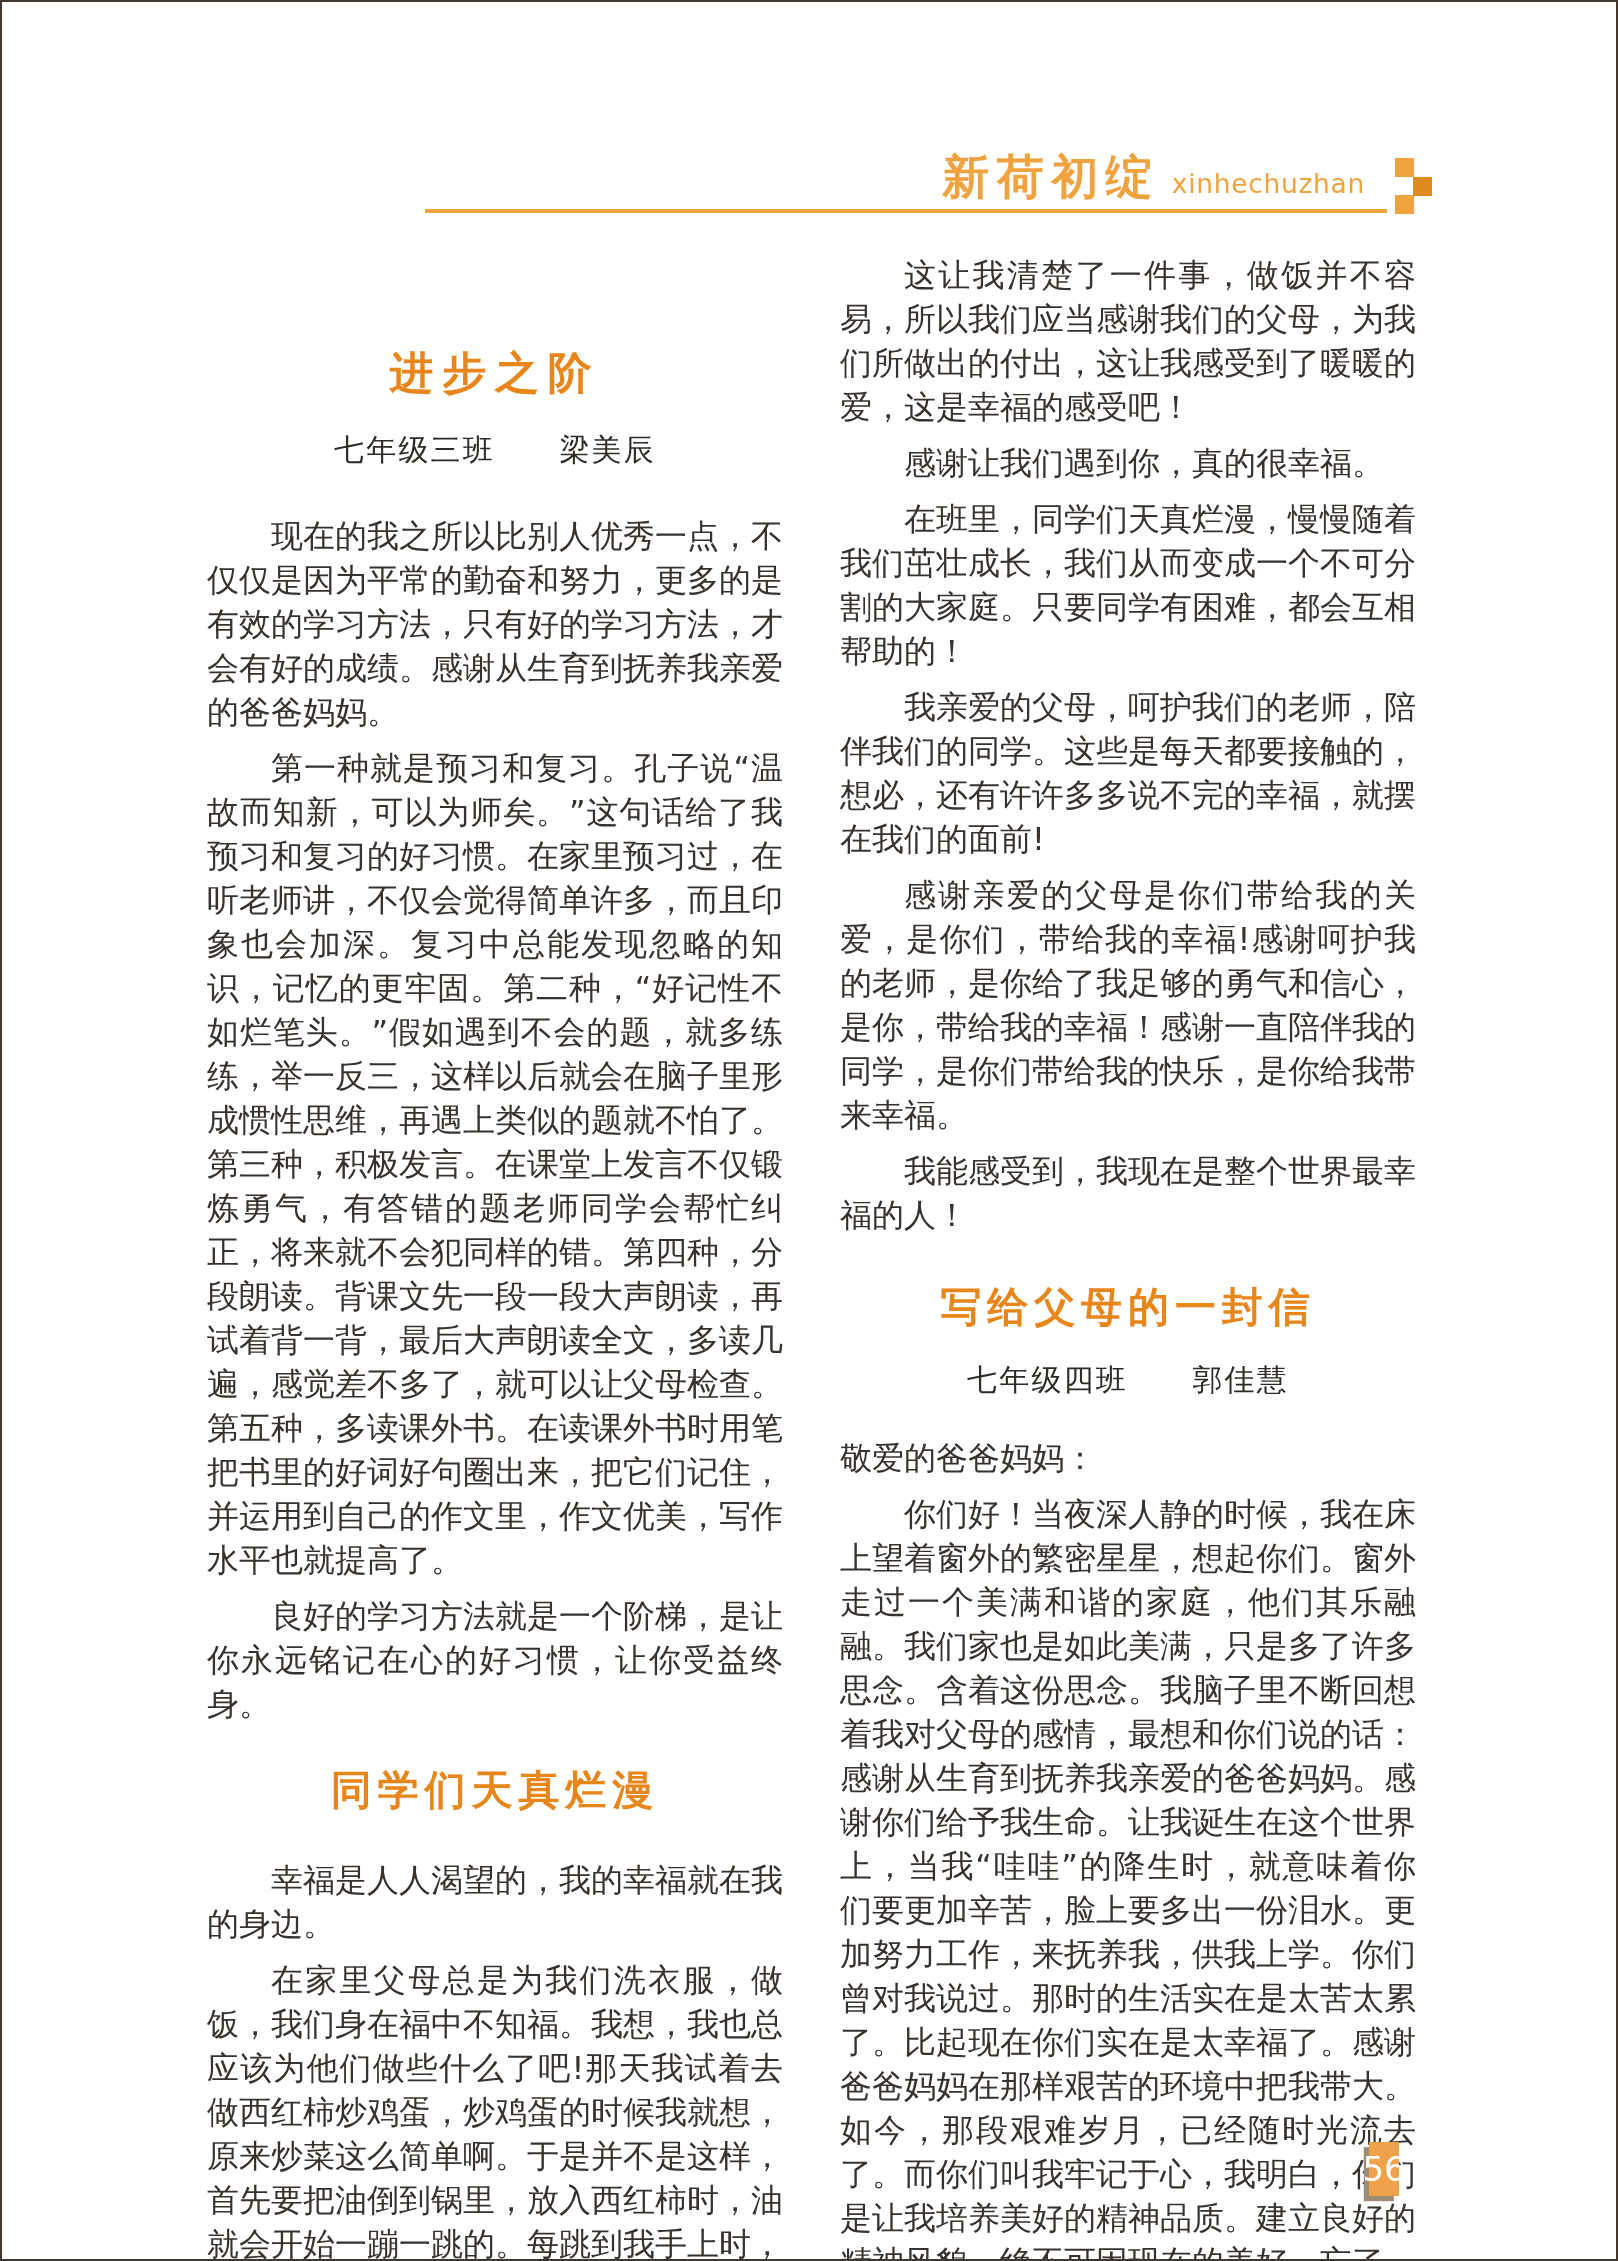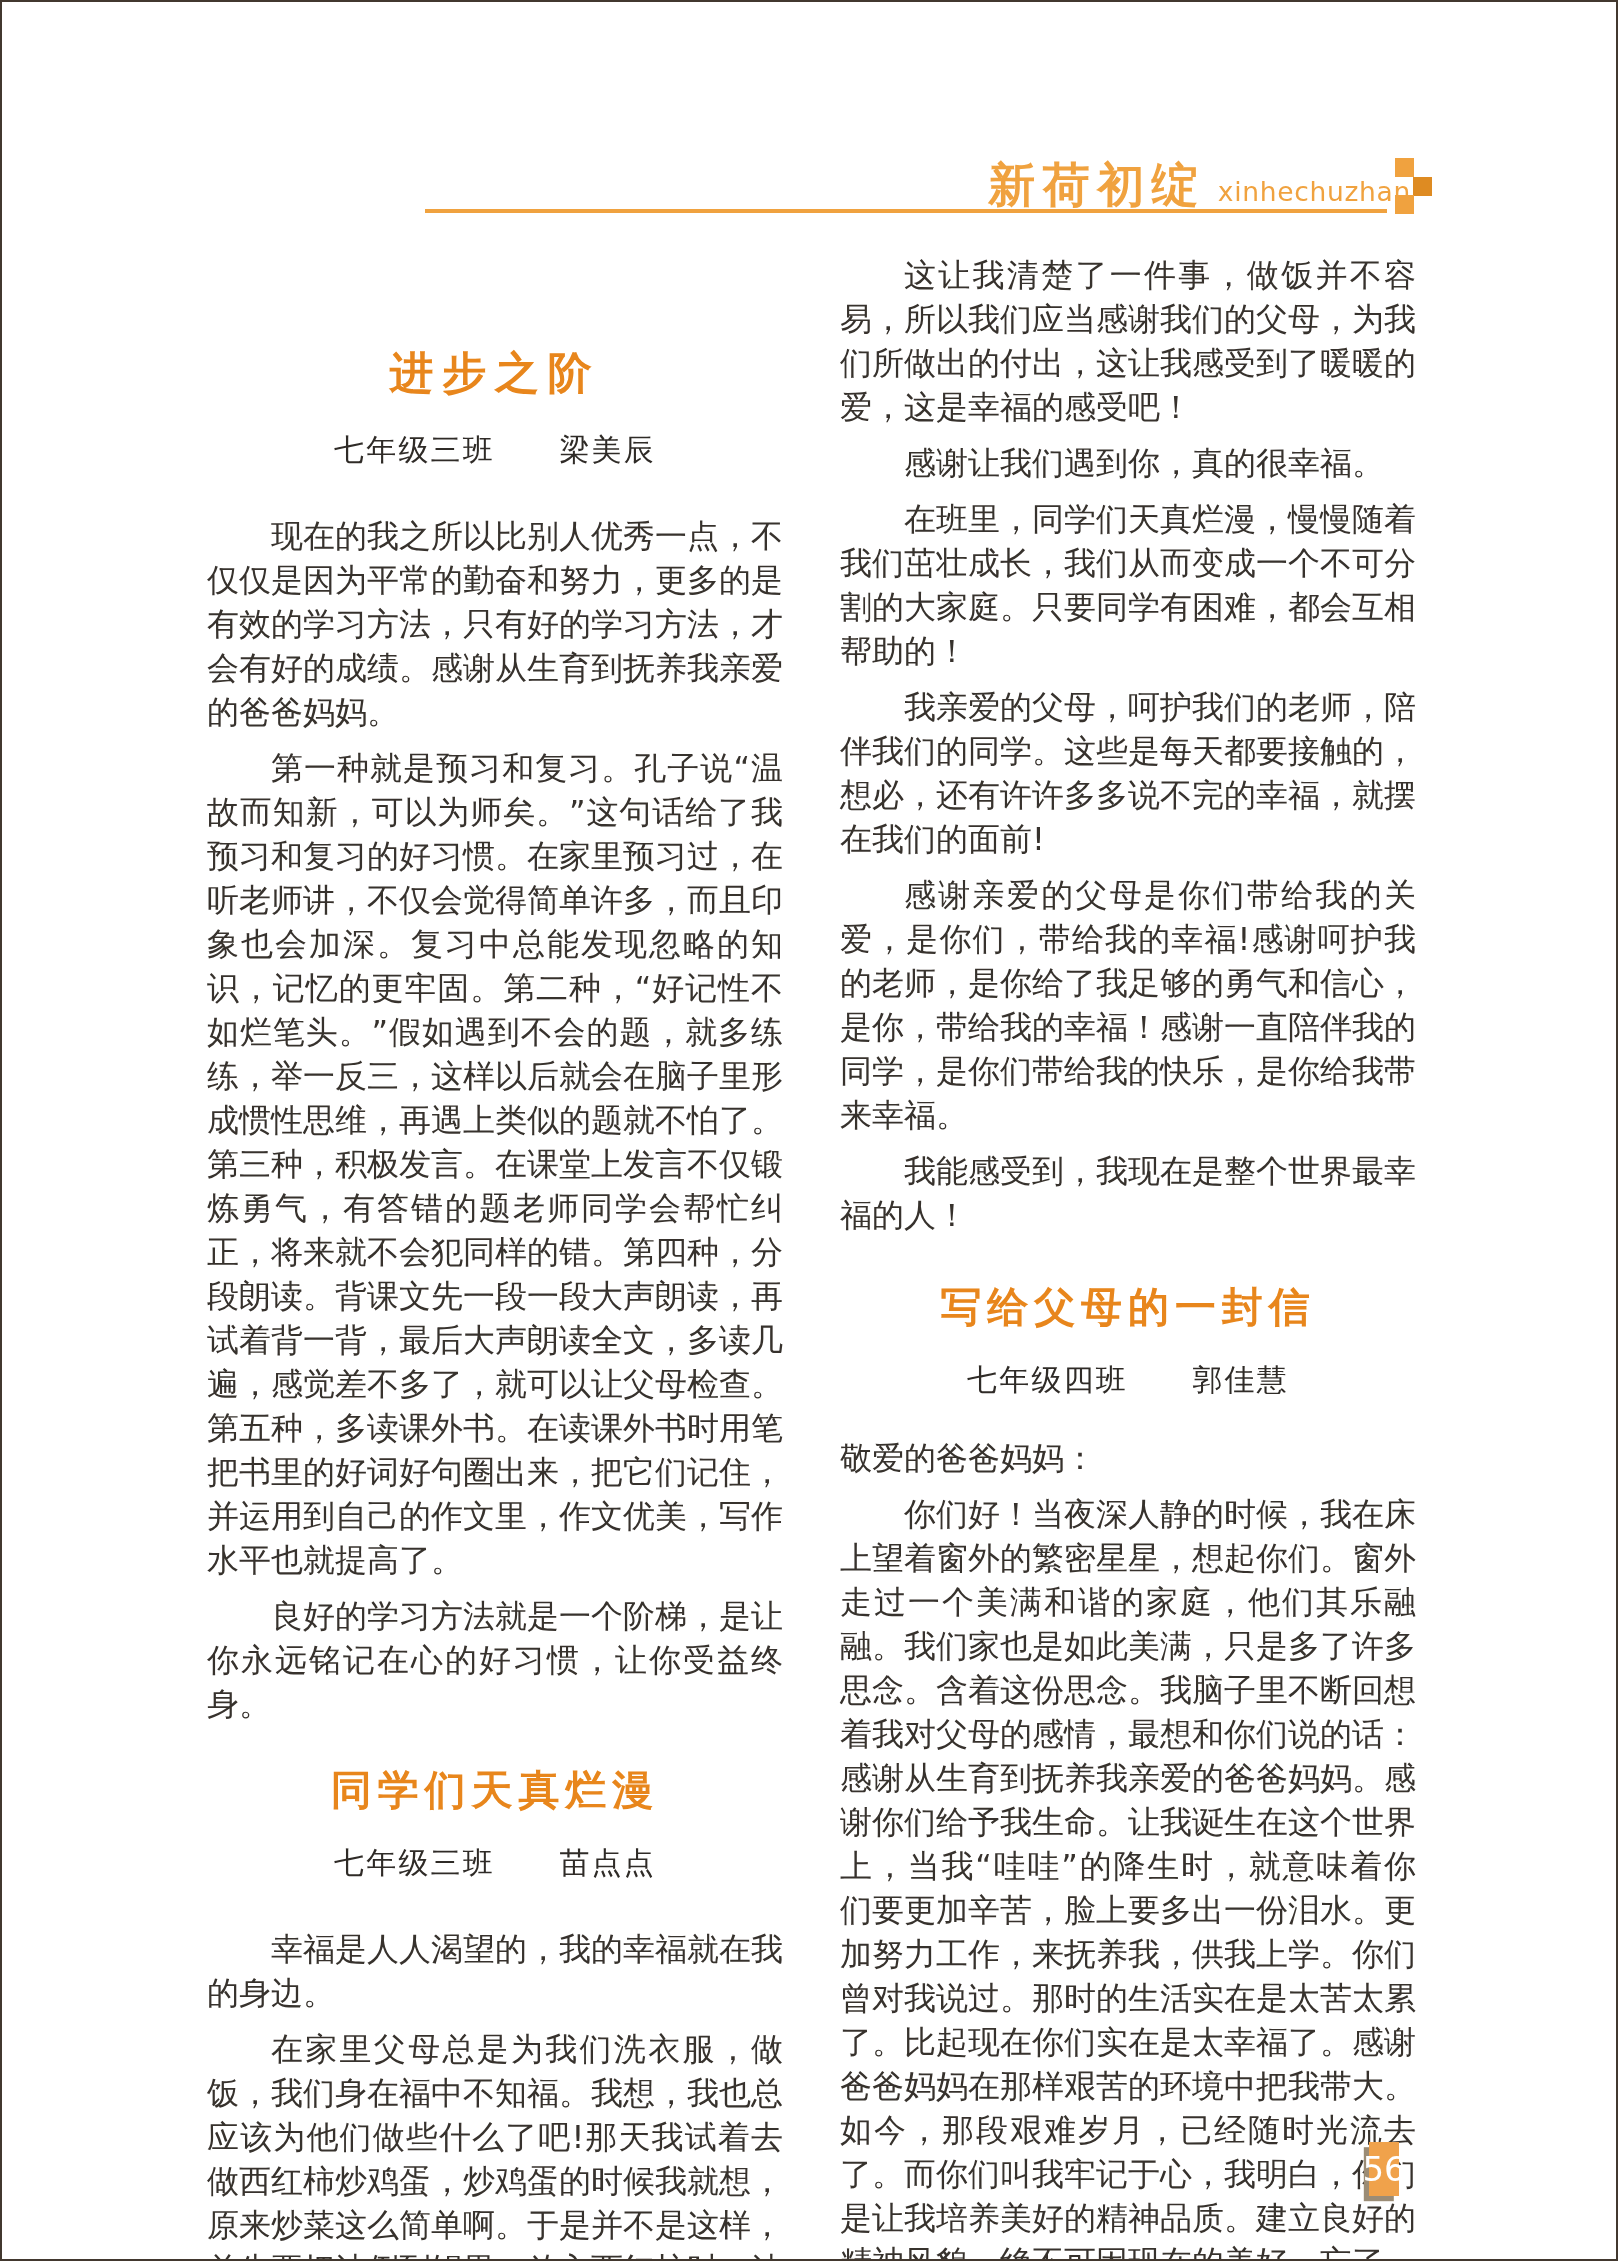--- a/index.html
+++ b/index.html
@@ -7,21 +7,21 @@
     --badge:#F0A24B; --frame:#42382F; --ink:#37322D;
   }
   *{box-sizing:border-box;}
   html,body{margin:0;padding:0;background:#fff;}
   .page{
     position:relative; width:1618px; height:2261px; background:#fff;
     border:2.9px solid var(--frame); overflow:hidden;
     font-family:"DejaVu Sans", sans-serif; color:var(--ink);
   }
   
-  .masthead{position:absolute; left:445px; top:144px; width:964px; text-align:right; white-space:nowrap;margin-top:8px;}
+  .masthead{position:absolute; left:399px; top:144px; width:964px; text-align:right; white-space:nowrap;}
   .logo-cn{font-size:47px; font-weight:bold; color:var(--logo); letter-spacing:7.4px; vertical-align:baseline;}
   .logo-py{font-size:26.5px; color:var(--logo); margin-left:11.8px; letter-spacing:0.7px; vertical-align:baseline;}
   .header-rule{position:absolute; left:423px; top:207px; width:962px; height:3.7px; background:var(--logo);}
   .logo-mark{position:absolute; left:1393px; top:156px; width:38px; height:57px;}
   .logo-mark .sq{position:absolute; width:19px; height:19px;}
   .sq1{left:0; top:0;  background:var(--logo);}
   .sq2{left:17.7px; top:19px; background:var(--logo-dark);}
   .sq3{left:0; top:37px; background:var(--logo);}
   
   .col{position:absolute; width:600px;}
@@ -69,21 +69,20 @@
       <div class="byline">七年级三班　　梁美辰</div>
       <div class="body-text">
         <p>现在的我之所以比别人优秀一点，不仅仅是因为平常的勤奋和努力，更多的是有效的学习方法，只有好的学习方法，才会有好的成绩。感谢从生育到抚养我亲爱的爸爸妈妈。</p>
         <p>第一种就是预习和复习。孔子说“温故而知新，可以为师矣。”这句话给了我预习和复习的好习惯。在家里预习过，在听老师讲，不仅会觉得简单许多，而且印象也会加深。复习中总能发现忽略的知识，记忆的更牢固。第二种，“好记性不如烂笔头。”假如遇到不会的题，就多练练，举一反三，这样以后就会在脑子里形成惯性思维，再遇上类似的题就不怕了。第三种，积极发言。在课堂上发言不仅锻炼勇气，有答错的题老师同学会帮忙纠正，将来就不会犯同样的错。第四种，分段朗读。背课文先一段一段大声朗读，再试着背一背，最后大声朗读全文，多读几遍，感觉差不多了，就可以让父母检查。第五种，多读课外书。在读课外书时用笔把书里的好词好句圈出来，把它们记住，并运用到自己的作文里，作文优美，写作水平也就提高了。</p>
         <p>良好的学习方法就是一个阶梯，是让你永远铭记在心的好习惯，让你受益终身。</p>
       </div>
     </section>
 
     <section class="title-block2">
       <h1 class="article-title small">同学们天真烂漫</h1>
-      <div class="byline">七年级三班　　苗点点</div>
       <div class="body-text">
         <p>幸福是人人渴望的，我的幸福就在我的身边。</p>
         <p>在家里父母总是为我们洗衣服，做饭，我们身在福中不知福。我想，我也总应该为他们做些什么了吧!那天我试着去做西红柿炒鸡蛋，炒鸡蛋的时候我就想，原来炒菜这么简单啊。于是并不是这样，首先要把油倒到锅里，放入西红柿时，油就会开始一蹦一跳的。每跳到我手上时，都会觉得非常的疼，但就算是这样我也要坚持。功夫不服有心人，我认为我抄的还不错!虽然并不是我完全炒的！</p>
       </div>
     </section>
 
   </div>
 
   <div class="col col-right">
 

